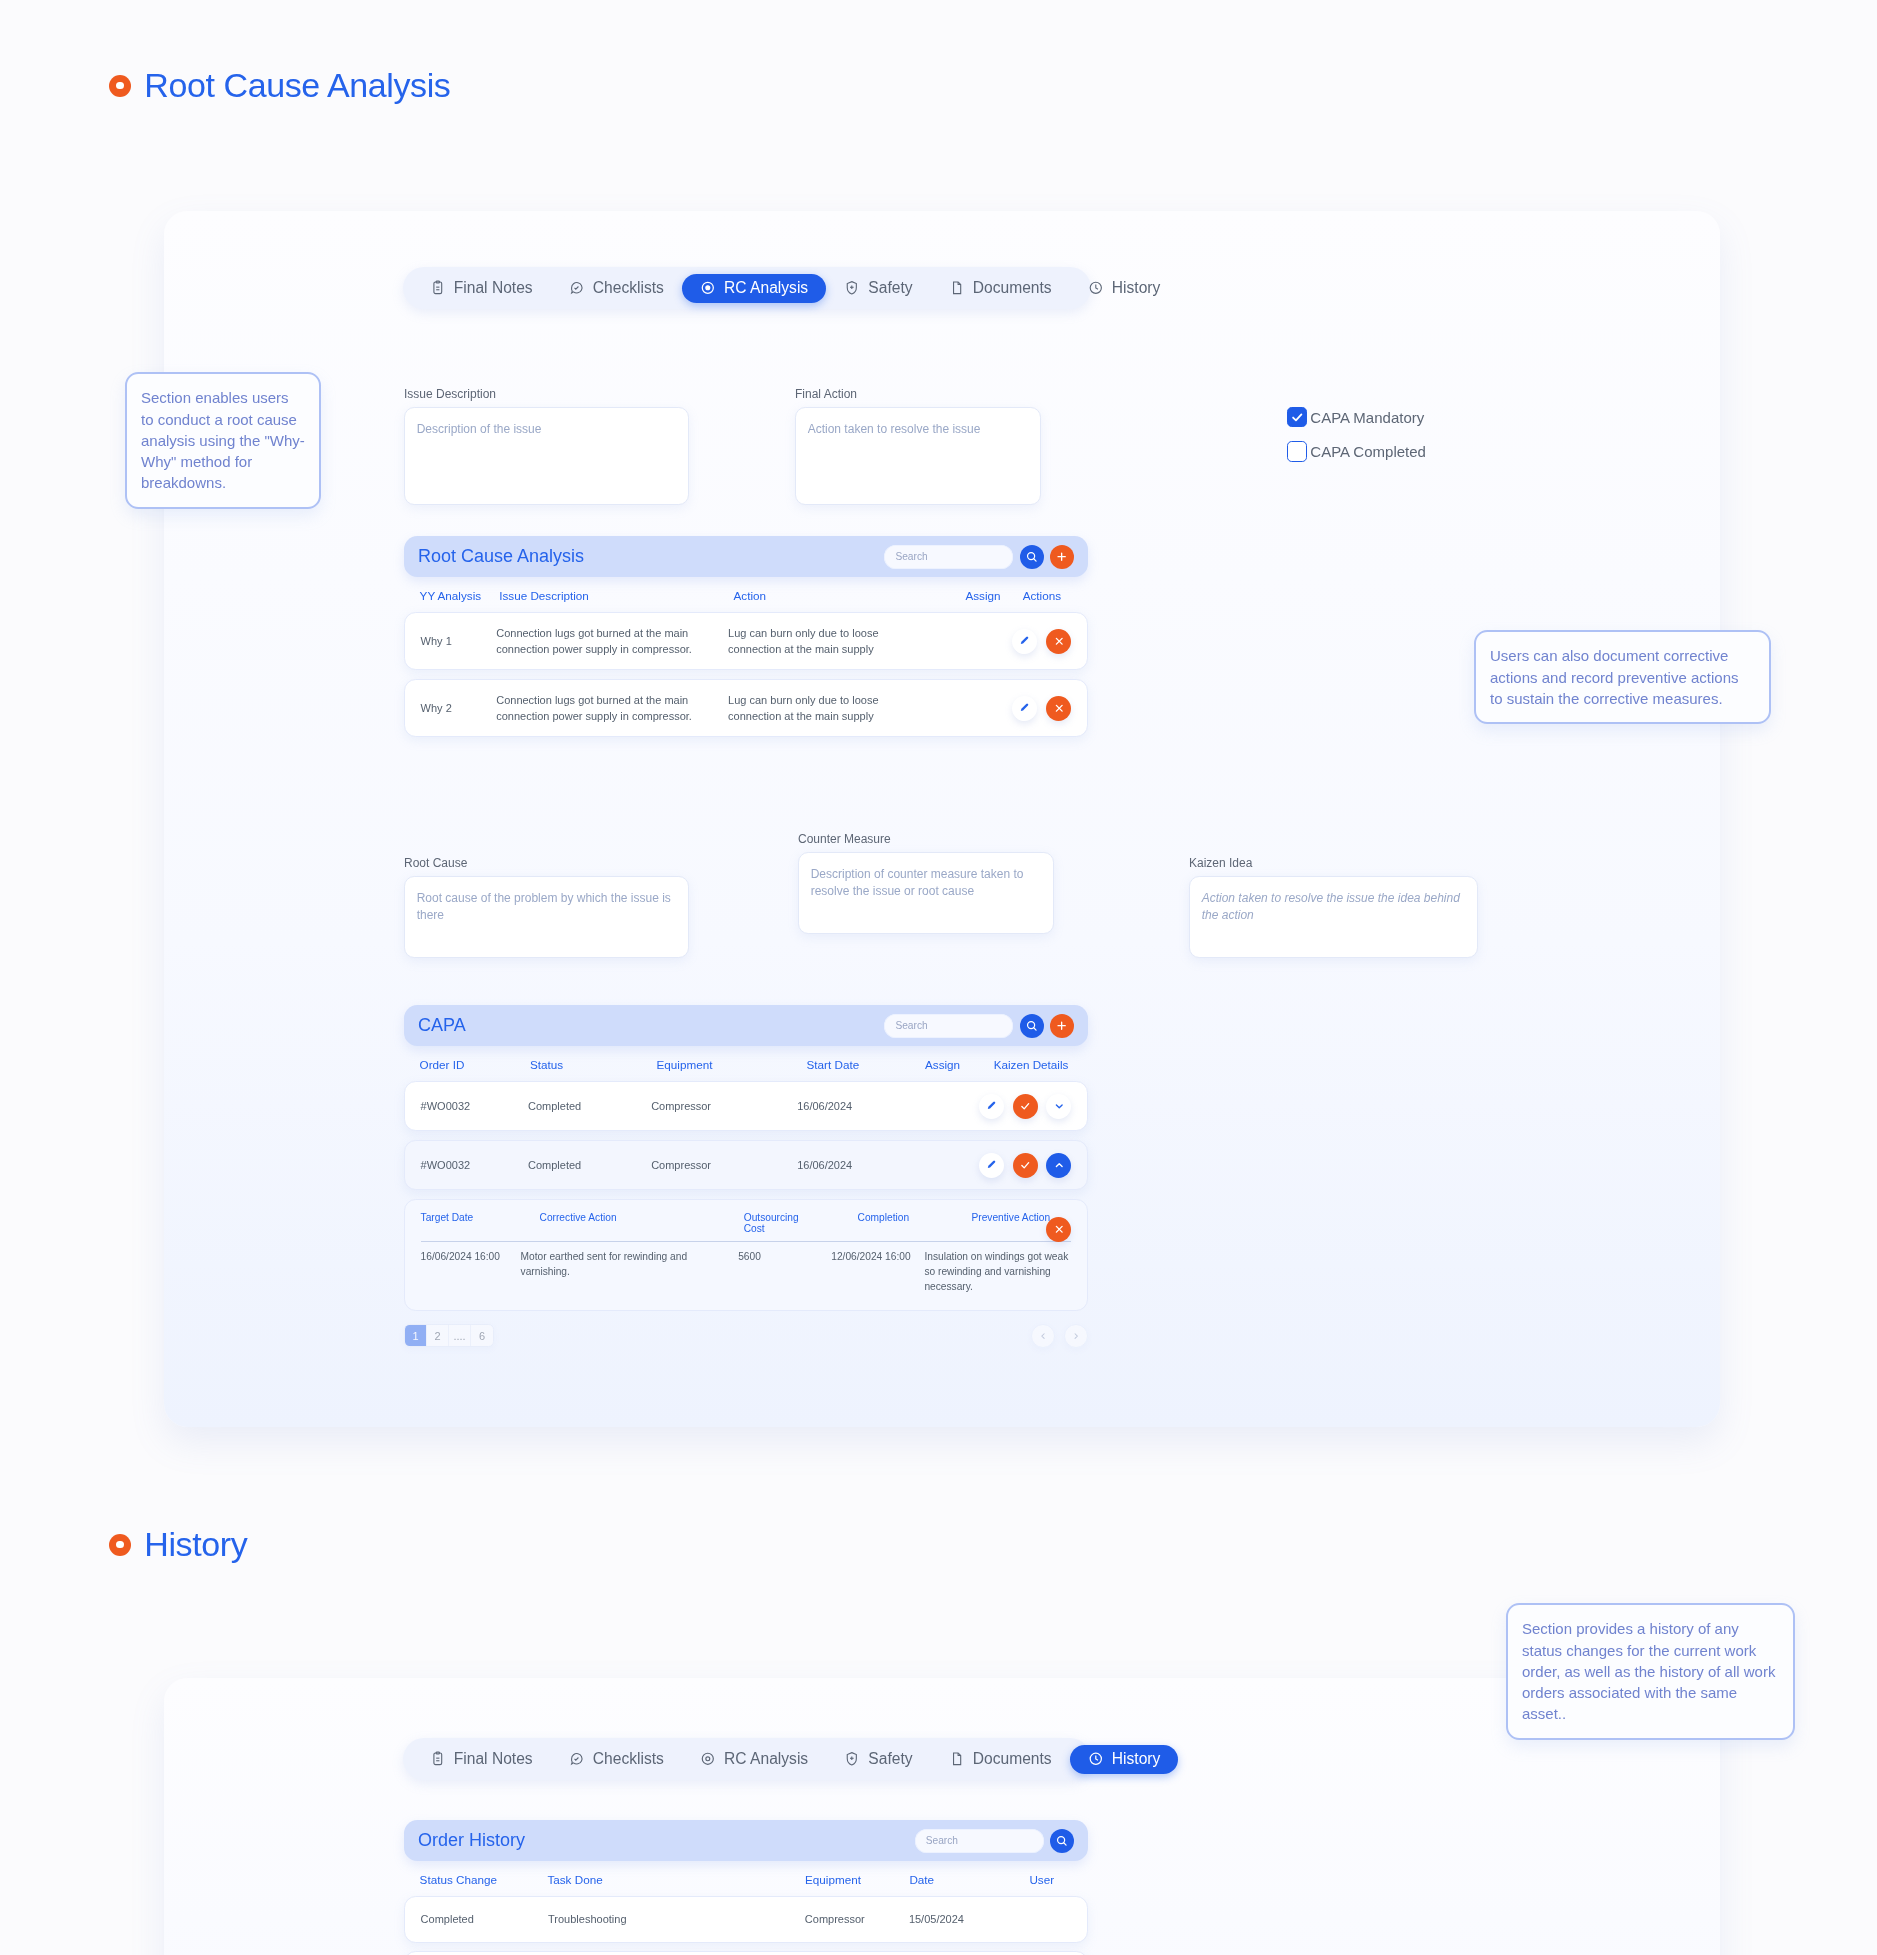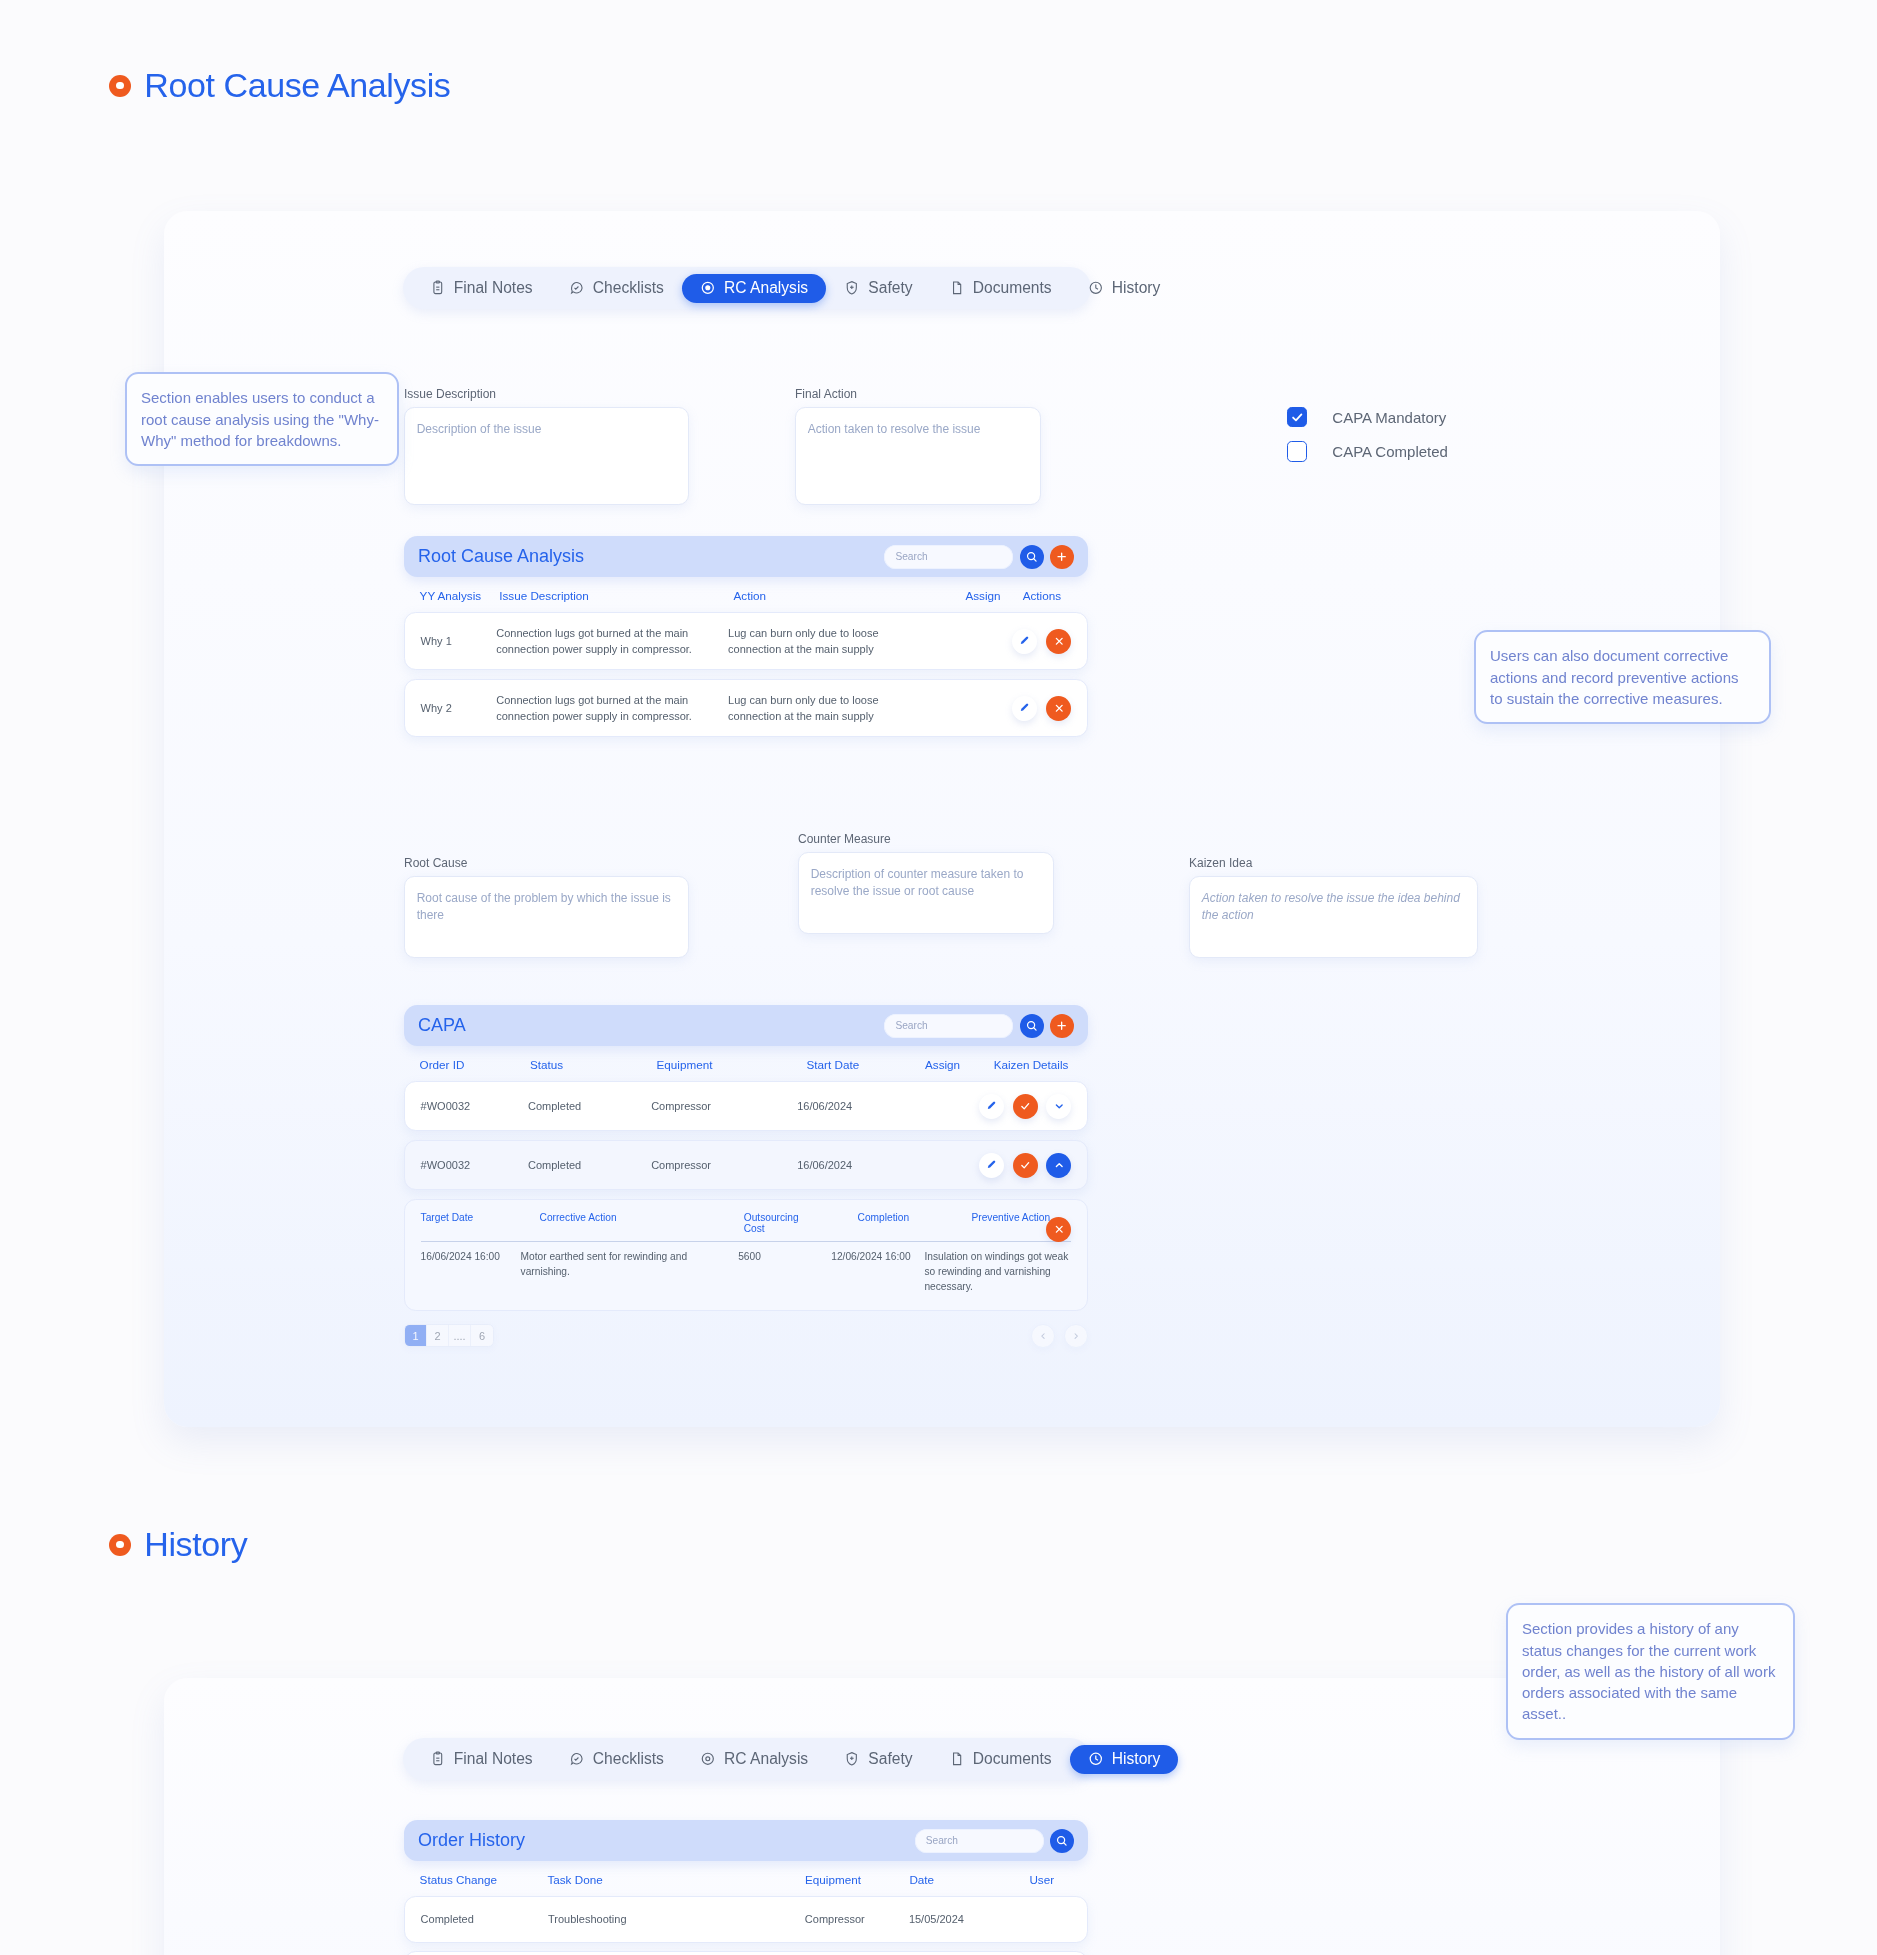--- a/index.html
+++ b/index.html
@@ -54,21 +54,21 @@
   
   .field{position:absolute;}
   .field-label{font-size:12px;color:#5d6675;margin-bottom:5.5px;display:block;}
   .field-box{
     background:#fff;border:0.8px solid #e3e9f8;border-radius:10.2px;
     box-shadow:0 3.9px 10.2px rgba(150,170,225,.13);
     padding:13.3px 11.7px;font-size:12px;color:var(--muted);line-height:1.45;
   }
 
   
-  .checkrow{display:flex;align-items:center;gap:25px;margin-bottom:14px;}
+  .checkrow{display:flex;align-items:center;gap:3px;margin-bottom:14px;}
   .cbox{width:20.3px;height:20.3px;border-radius:4.7px;border:1.6px solid var(--blue-strong);
         display:flex;align-items:center;justify-content:center;flex:none;background:#fff;}
   .cbox.on{background:var(--blue-strong);}
   .cbox svg{width:12.5px;height:12.5px;}
   .checkrow span{font-size:15px;color:#5d6675;}
 
   
   .tbl-head{
     background:var(--head-blue);border-radius:13.3px;height:41px;
     display:flex;align-items:center;justify-content:space-between;padding:0 14px;
@@ -428,21 +428,21 @@
         </span>
       <span class="parrow">
           <svg viewBox="0 0 24 24" fill="none" stroke="#8b97b5" stroke-width="2.4" stroke-linecap="round" stroke-linejoin="round">
             <path d="M9.5 6.5L15 12l-5.5 5.5"></path>
           </svg>
         </span>
     </div>
   </div>
 </div>
 
-<div class="callout" style="left:125px;top:372px;width:274px;">Section enables users to conduct a root cause analysis using the "Why-Why" method for breakdowns.</div>
+<div class="callout" style="left:125px;top:372px;width:196px;">Section enables users to conduct a root cause analysis using the "Why-Why" method for breakdowns.</div>
 <div class="callout" style="left:1474px;top:630px;width:297px;">Users can also document corrective actions and record preventive actions to sustain the corrective measures.</div>
 
 <div class="section-head" style="left:109px;top:1525px;">
   <span class="bullet">
       <i></i>
     </span>
   <span class="section-title">History</span>
 </div>
 
 <div class="panel" style="left:164px;top:1678px;width:1556px;height:794px;"></div>

